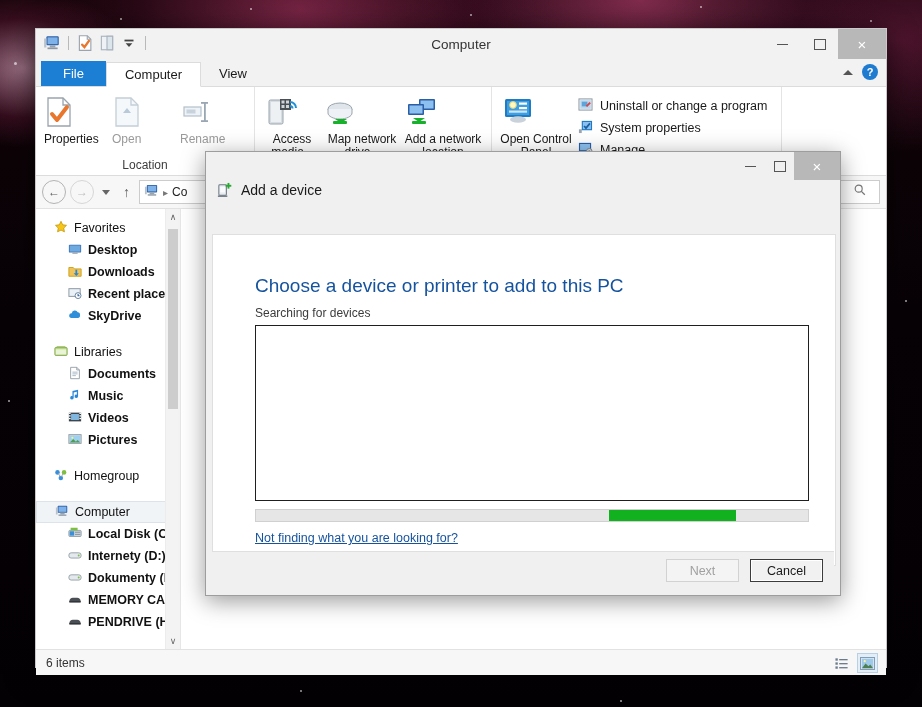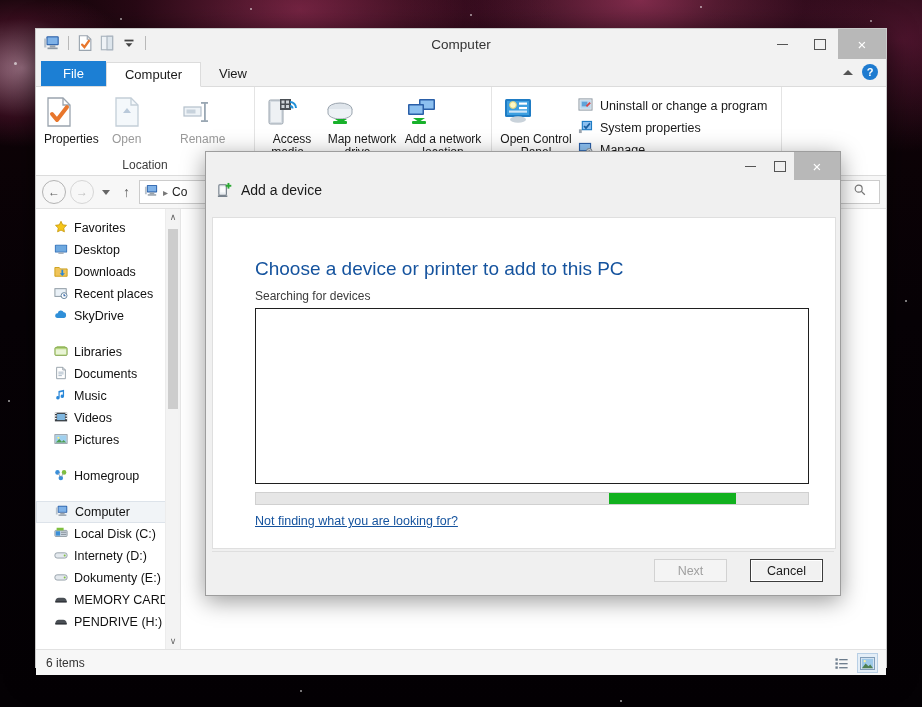--- a/index.html
+++ b/index.html
@@ -263,21 +263,21 @@
   .nav-item {
     display: flex;
     align-items: center;
     gap: 6px;
     height: 22px;
     font-size: 12.5px;
     color: #111;
     padding-left: 18px;
     white-space: nowrap;
   }
-  .nav-item.child { padding-left: 18px; }
+  .nav-item.child { padding-left: 32px; font-weight: bold; }
   .nav-item.selected { background: #f1f4f7; border: 1px solid #dde3ea; box-sizing: border-box; }
   .nav-gap { height: 14px; }
   .nav-scroll {
     position: absolute;
     right: 0; top: 0;
     width: 14px; height: 100%;
     background: #f3f3f3;
     border-left: 1px solid #ececec;
   }
   .nav-scroll .thumb {
@@ -351,21 +351,21 @@
     display: flex;
     align-items: flex-start;
     gap: 8px;
     padding-left: 10px;
     font-size: 14px;
     color: #1a1a1a;
     background: #f0f0f0;
   }
   .dlg-body {
     position: absolute;
-    left: 6px; top: 65px;
+    left: 6px; top: 82px;
     width: 624px;
     height: 332px;
     background: #ffffff;
     border: 1px solid #dfdfdf;
     box-sizing: border-box;
   }
   .dlg-h1 {
     position: absolute;
     left: 42px; top: 40px;
     font-size: 19px;
@@ -413,21 +413,21 @@
   }
   .dlg-footer {
     position: absolute;
     left: 6px; right: 6px; bottom: 6px;
     height: 38px;
     background: #f0f0f0;
     border-top: 1px solid #dfdfdf;
     display: flex;
     align-items: center;
     justify-content: flex-end;
-    gap: 23px;
+    gap: 11px;
     padding-right: 11px;
     box-sizing: border-box;
   }
   .dlg-btn {
     width: 73px; height: 23px;
     font-size: 12.5px;
     font-family: "Liberation Sans", sans-serif;
     background: #f1f1f1;
     border: 1px solid #adadad;
     color: #1a1a1a;

